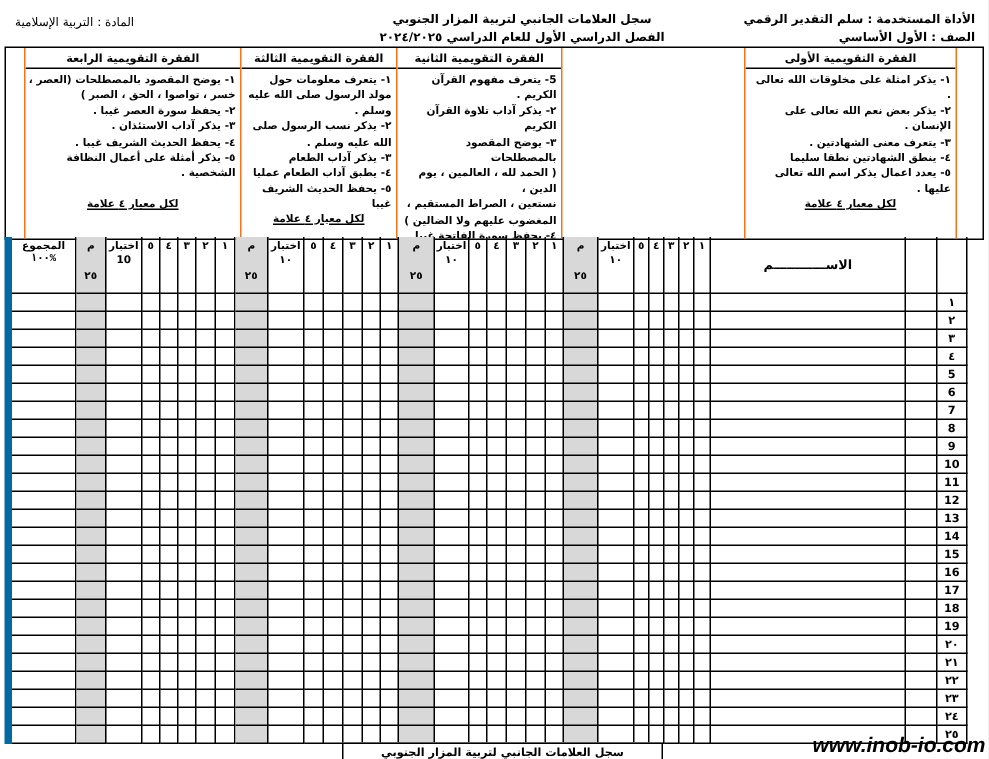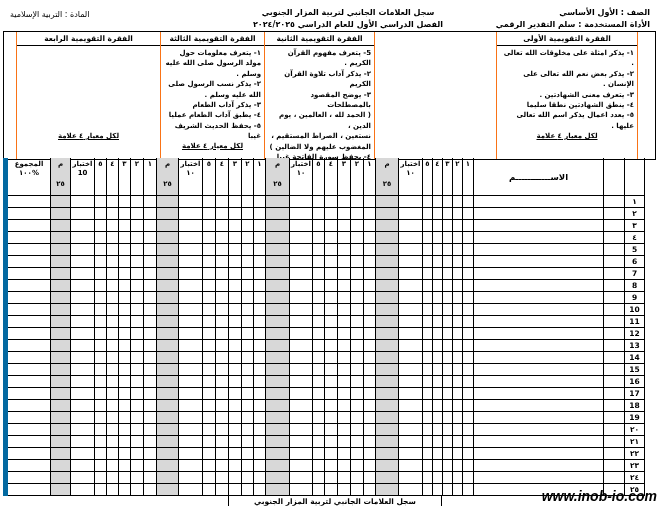--- a/index.html
+++ b/index.html
@@ -33,48 +33,54 @@
     grid-template-rows:38px repeat(25,12px);
     border-left:5px solid #0369a1;
   }
   .cell{border-right:1px solid #000;border-bottom:1px solid #000;box-sizing:border-box;overflow:hidden;font-weight:bold;direction:rtl;}
   .gray{background:#d8d8d8;}
   .stack{display:flex;flex-direction:column;align-items:center;font-size:7px;line-height:9px;padding-top:2px;}
   .stack .gapped{margin-top:11px;}
   .critnum{display:flex;justify-content:center;font-size:7px;line-height:9px;padding-top:2px;}
   .namecell{display:flex;align-items:center;justify-content:center;font-size:8.5px;}
   .rownum{display:flex;align-items:center;justify-content:center;font-size:7.5px;line-height:10px;}
-  .ltr{direction:ltr;unicode-bidi:bidi-override;}
+  .ltr{direction:ltr;unicode-bidi:bidi-override;font-family:Liberation Mono, monospace;}
 
   
   .footer{position:absolute;left:228px;top:495px;width:212px;height:11px;border:1px solid #000;background:#fff;
     text-align:center;font-size:7.5px;line-height:11px;font-weight:bold;direction:rtl;}
   .wm{position:absolute;right:2px;top:488px;font-family:Liberation Sans, sans-serif;font-style:italic;font-weight:bold;font-size:14px;direction:ltr;}
 </style>
 </head>
 <body>
 
 <div id="page">
 
   <div class="h-right">
+    <div>الأداة المستخدمة : سلم التقدير الرقمي</div>
     <div>الصف : الأول الأساسي</div>
-    <div>الأداة المستخدمة : سلم التقدير الرقمي</div>
   </div>
   <div class="h-center">
     <div>سجل العلامات الجانبي لتربية المزار الجنوبي</div>
     <div>الفصل الدراسي الأول للعام الدراسي ٢٠٢٤/٢٠٢٥</div>
   </div>
   <div class="h-left">المادة : التربية الإسلامية</div>
 
   <div class="band">
     <div class="bcell"></div>
 
     <div class="bcell">
       <div class="btitle">الفقرة التقويمية الرابعة</div>
       <div class="bbody">
+        <div class="bitems">١- يوضح المقصود بالمصطلحات (العصر ،
+خسر ، تواصوا ، الحق ، الصبر )
+٢- يحفظ سورة العصر غيبا .
+٣- يذكر آداب الاستئذان .
+٤- يحفظ الحديث الشريف غيبا .
+٥- يذكر أمثلة على أعمال النظافة الشخصية .</div>
         <div class="bnote">لكل معيار ٤ علامة</div>
       </div>
     </div>
 
     <div class="bcell">
       <div class="btitle">الفقرة التقويمية الثالثة</div>
       <div class="bbody">
         <div class="bitems">١- يتعرف معلومات حول مولد الرسول صلى الله عليه وسلم .
 ٢- يذكر نسب الرسول صلى الله عليه وسلم .
 ٣- يذكر آداب الطعام

